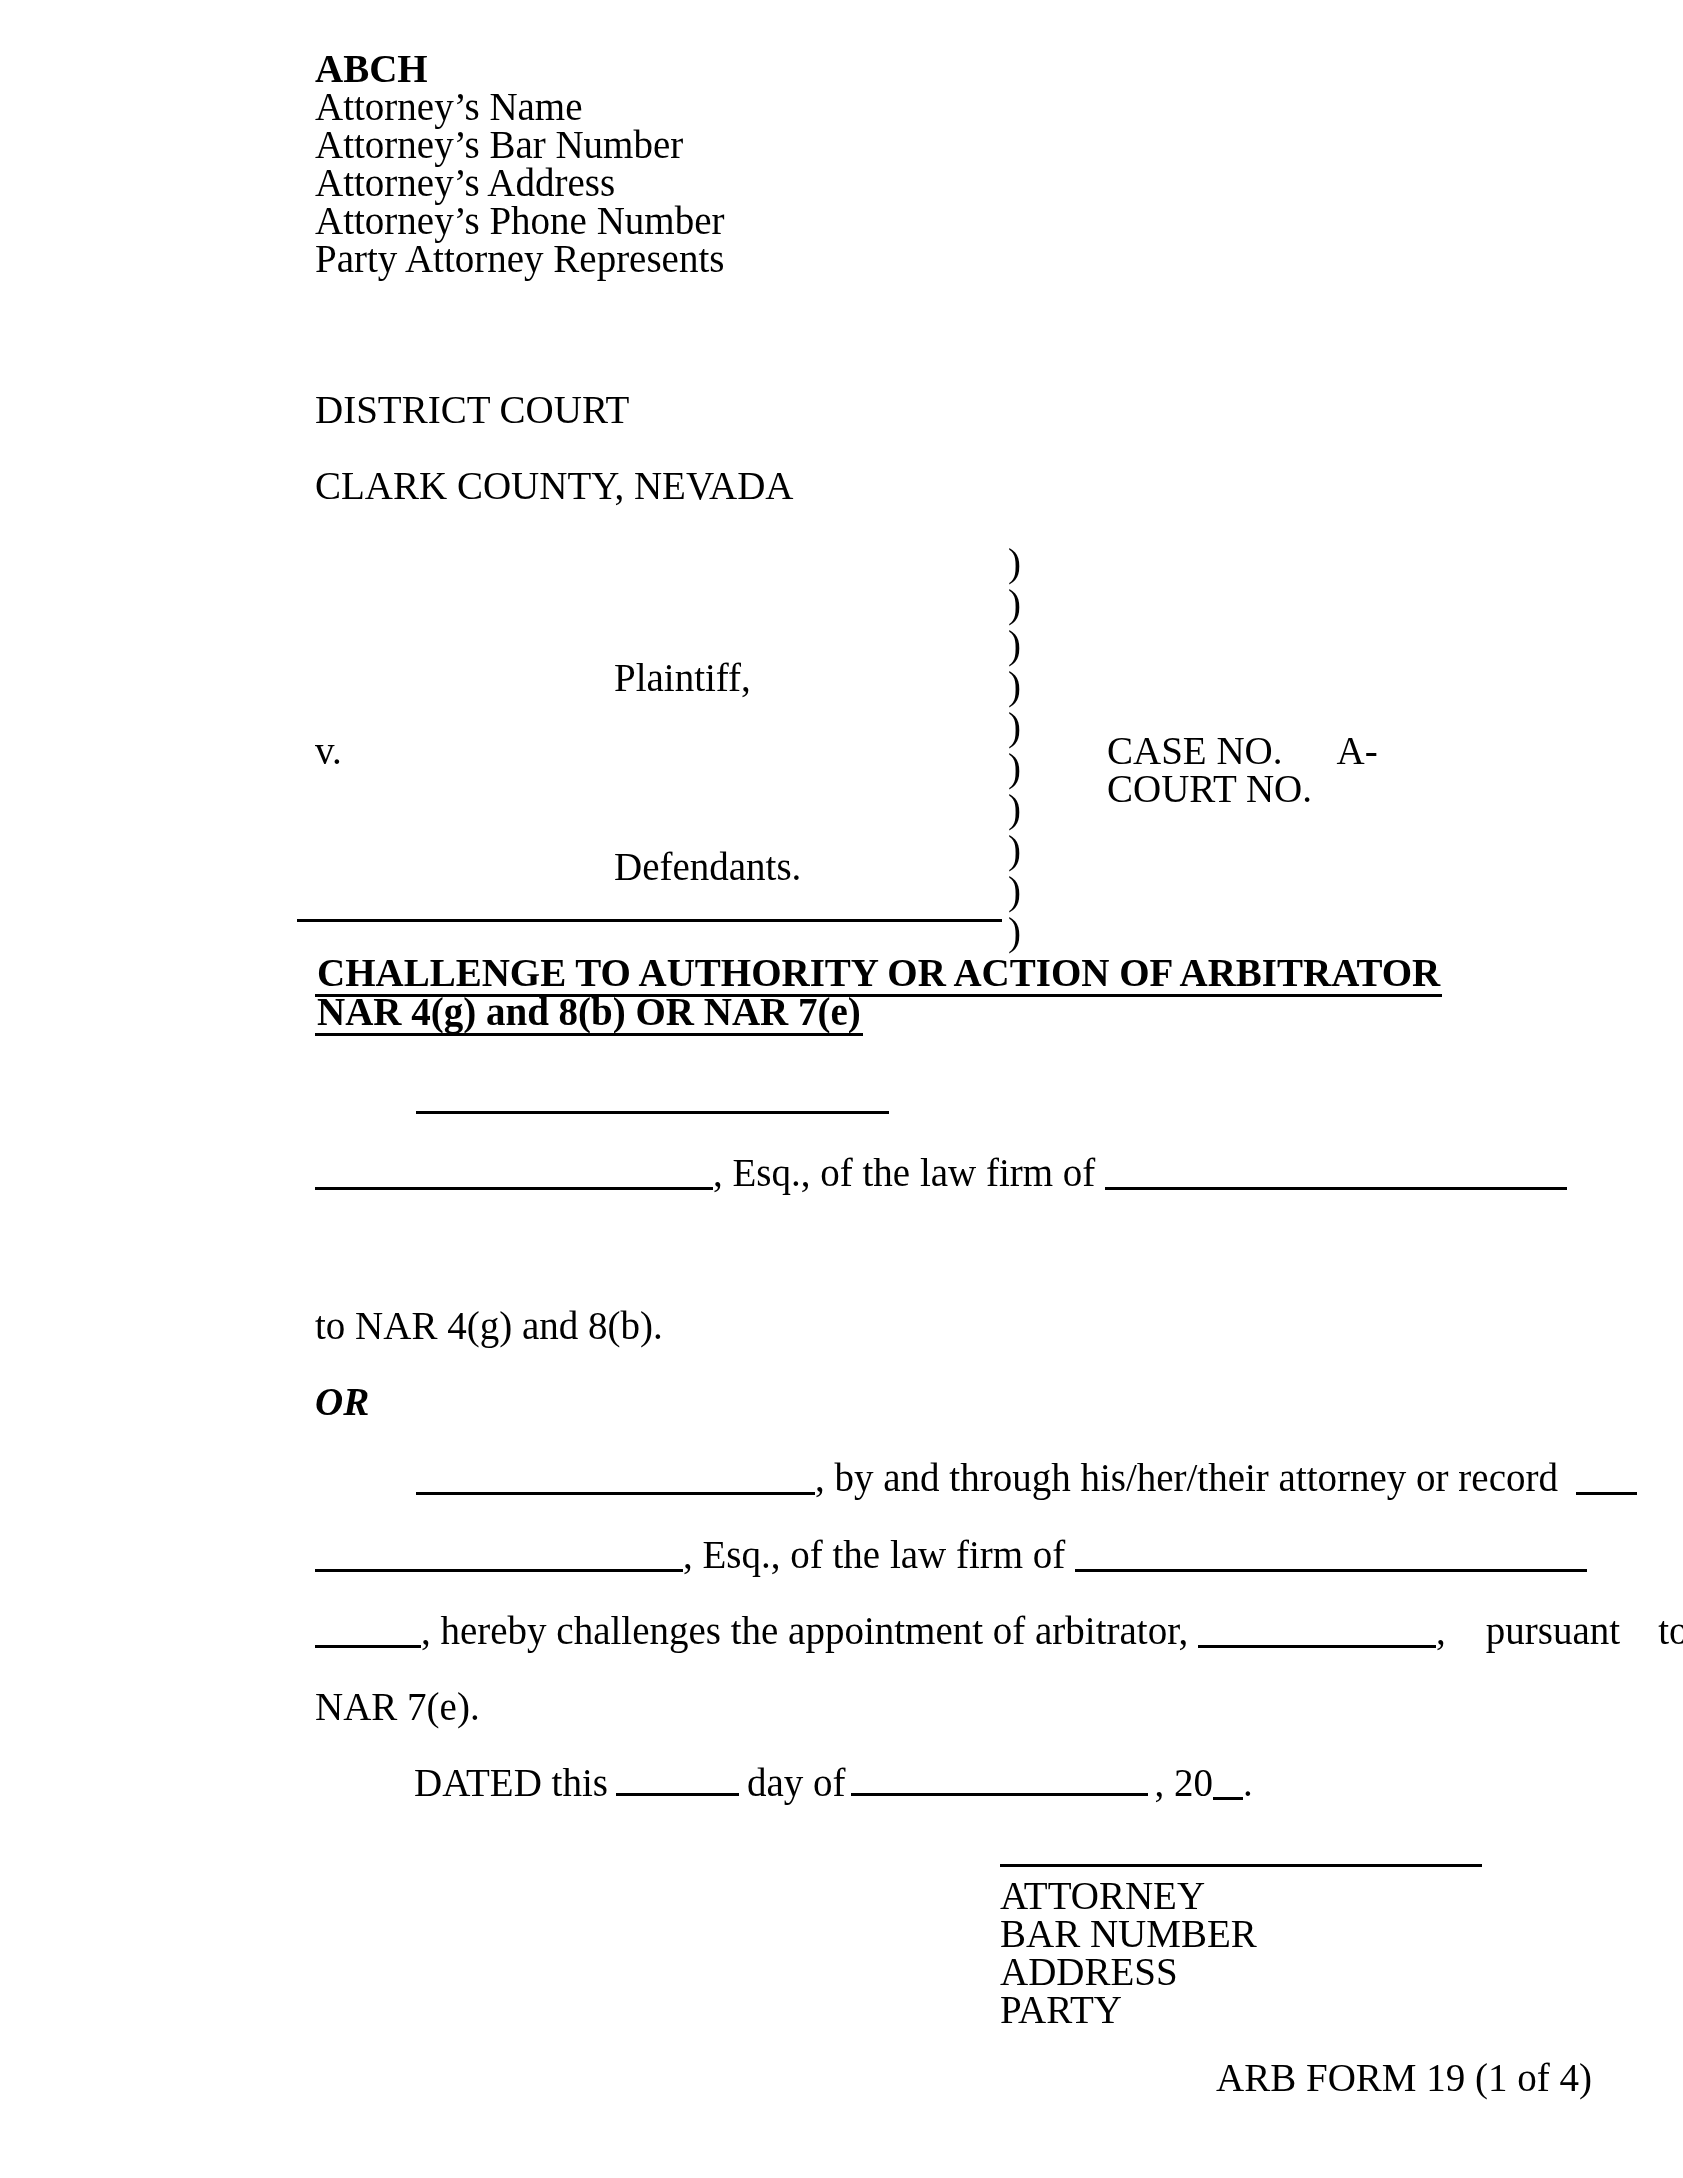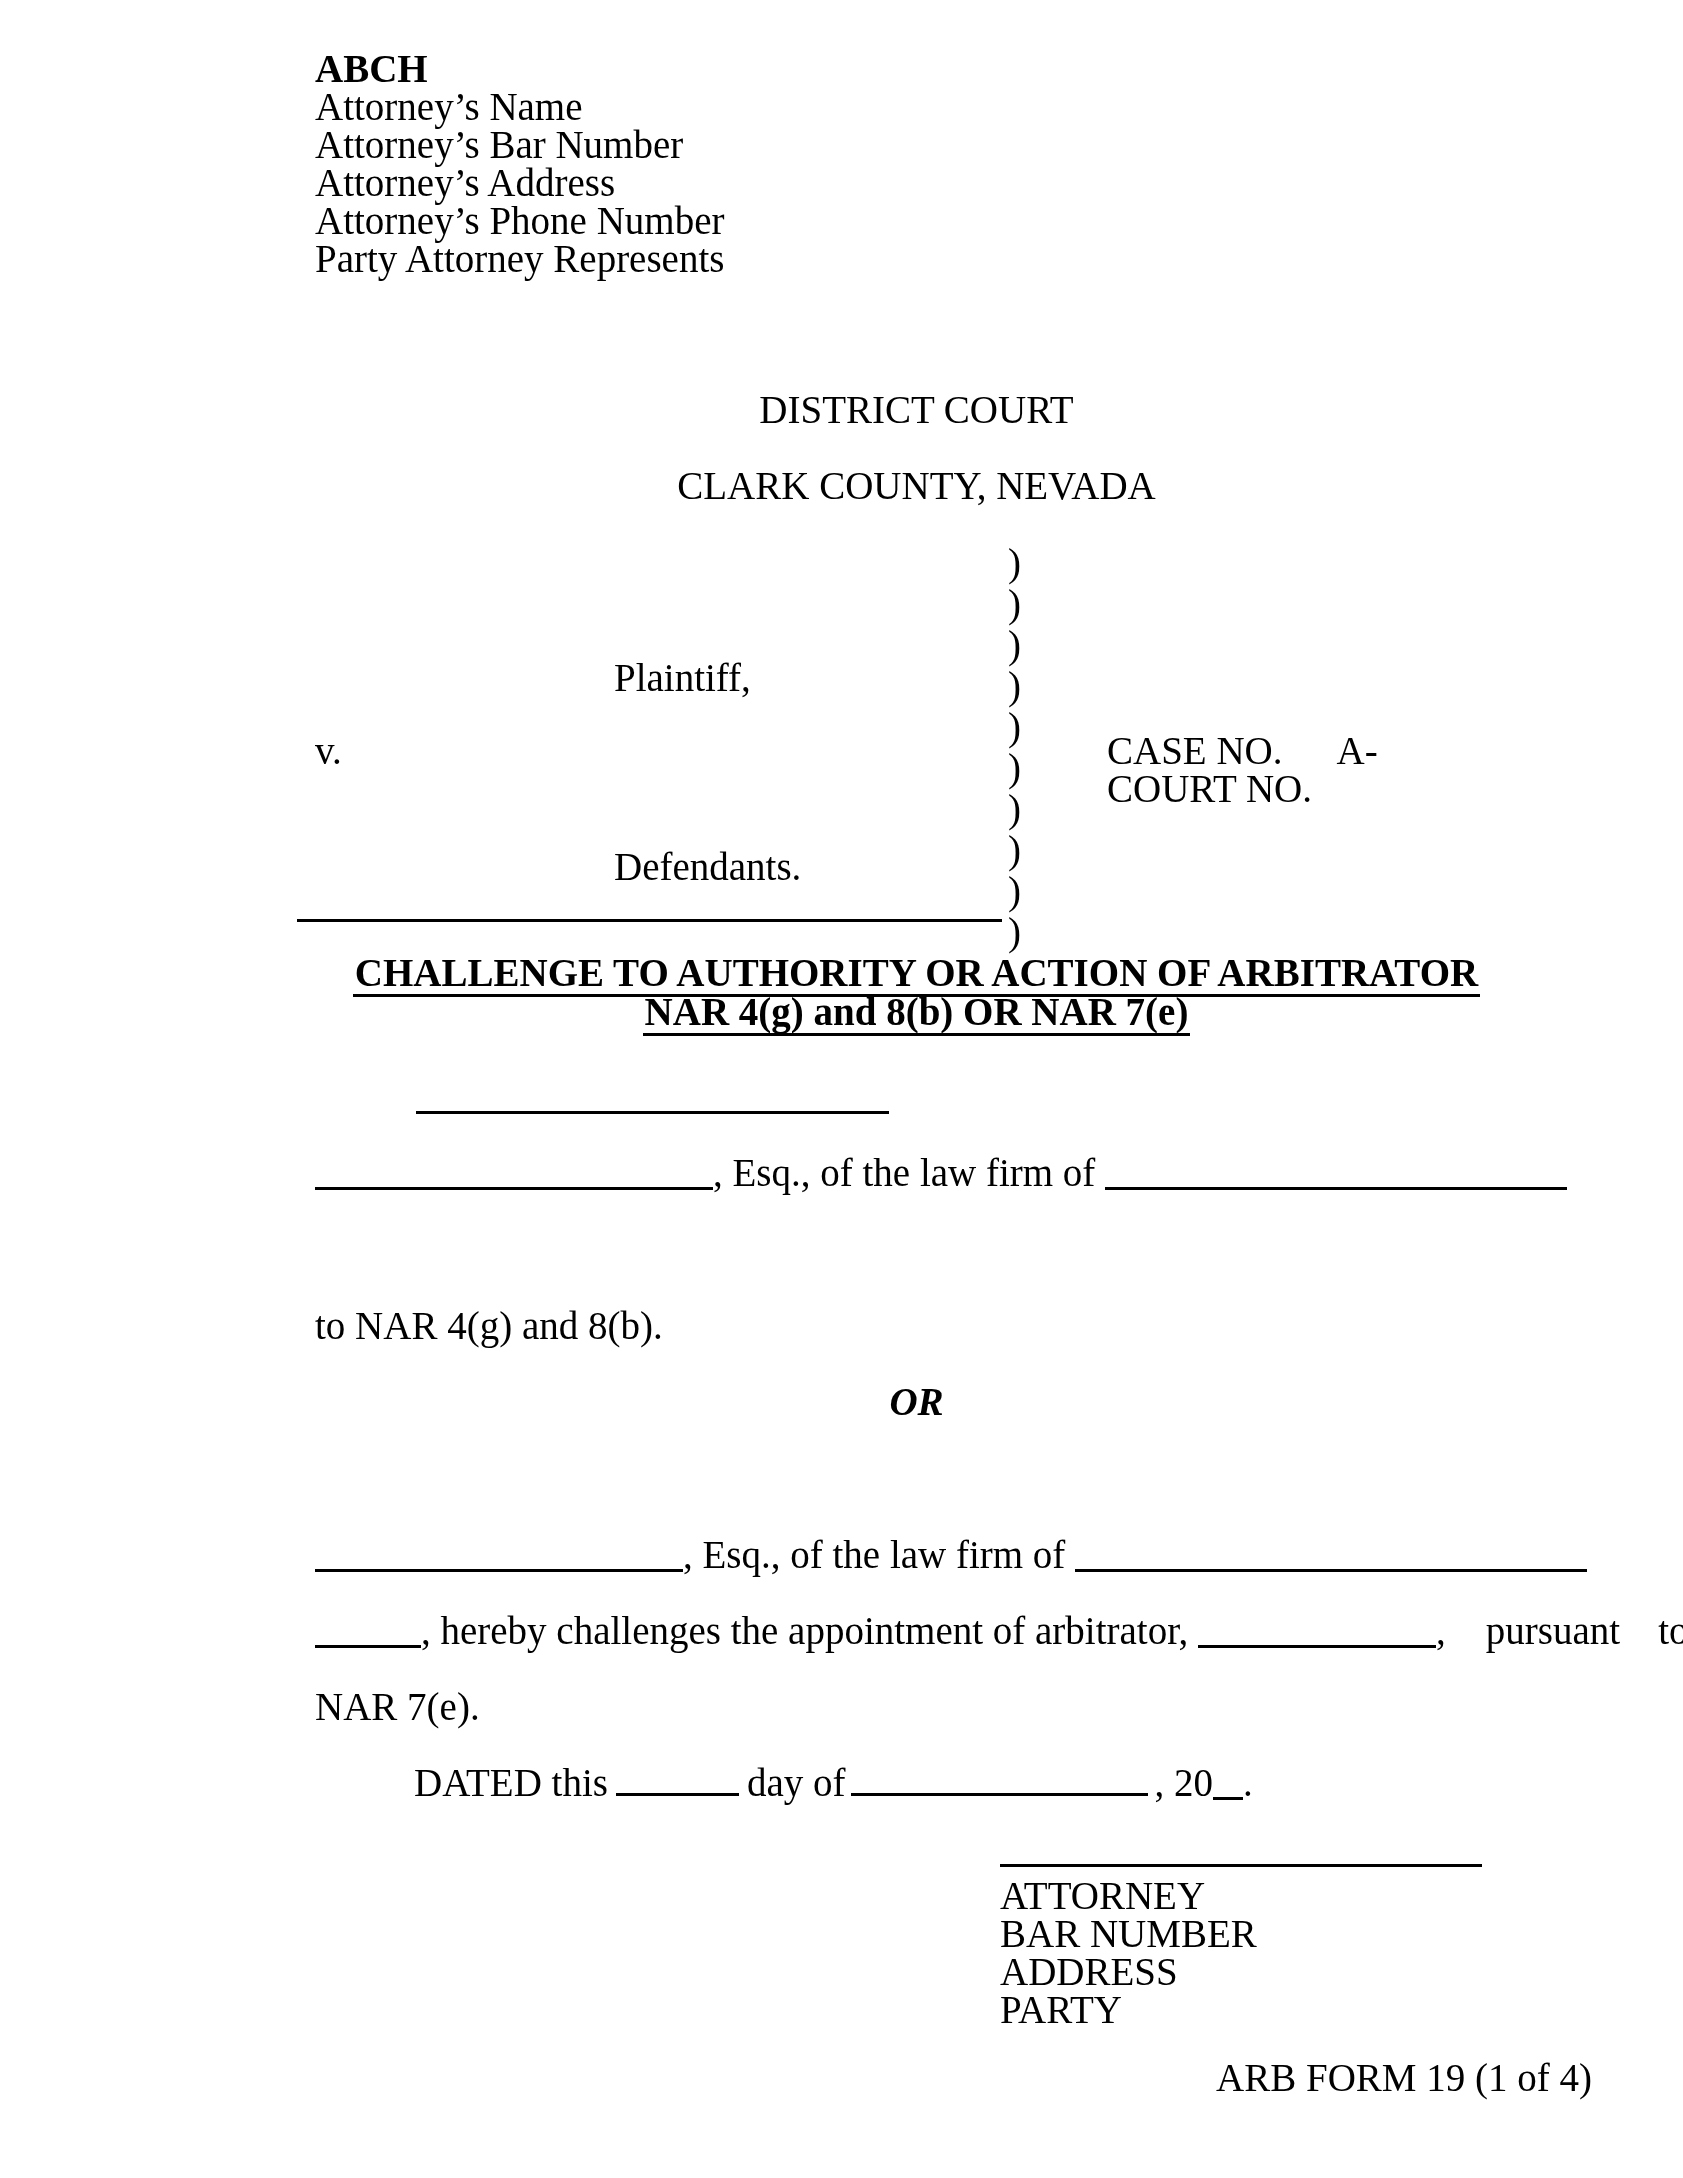--- a/index.html
+++ b/index.html
@@ -3,21 +3,21 @@
 <meta charset="utf-8">
 <style>
   html, body { margin:0; padding:0; background:#ffffff; }
   .page {
     position:relative; width:1683px; height:2178px; background:#ffffff;
     font-family:"Liberation Serif","DejaVu Serif",serif;
     font-size:39px; color:#000000; overflow:hidden;padding-left:44px;
   }
   .abs { position:absolute; white-space:nowrap; line-height:39px; }
   .col { line-height:38px; }
-  .center { text-align:center; width:1203px; }
+  .center { width:1203px; }
   .b { font-weight:bold; }
   .bi { font-weight:bold; font-style:italic; }
   .blank {
     display:inline-block; height:6px; margin-bottom:-4px;
     border-bottom:3px solid #000000;
   }
   .tul {
     display:inline-block; border-bottom:3px solid #000000;
     line-height:1.0; padding:0 2px 2px 2px;
   }
@@ -69,20 +69,23 @@
   <div class="abs" style="left:315px; top:1077px;">
     <span class="blank" style="margin-left:101px; width:473px;"></span>
   </div>
   <div class="abs" style="left:315px; top:1153px;">
     <span class="blank" style="width:398px;"></span><span>, Esq., of the law firm of </span><span class="blank" style="width:462px;"></span>
   </div>
   <div class="abs" style="left:315px; top:1306px;">to NAR 4(g) and 8(b).</div>
 
   <div class="abs center bi" style="left:315px; top:1382px;">OR</div>
 
+  <div class="abs" style="left:315px; top:1458px;">
+    <span class="blank" style="margin-left:101px; width:399px;"></span><span>, by and through his/her/their attorney or record </span><span class="blank" style="margin-left:8px; width:61px;"></span>
+  </div>
   <div class="abs" style="left:315px; top:1535px;">
     <span class="blank" style="width:368px;"></span><span>, Esq., of the law firm of </span><span class="blank" style="width:512px;"></span>
   </div>
   <div class="abs" style="left:315px; top:1611px;">
     <span class="blank" style="width:106px;"></span><span>, hereby challenges the appointment of arbitrator, </span><span class="blank" style="width:238px;"></span><span>,</span><span style="margin-left:40px;">pursuant</span><span style="margin-left:38px;">to</span>
   </div>
   <div class="abs" style="left:315px; top:1687px;">NAR 7(e).</div>
 
   <div class="abs" style="left:315px; top:1763px;">
     <span style="margin-left:99px;">DATED this</span><span class="blank" style="margin:0 8px; width:123px;"></span><span>day of</span><span class="blank" style="margin:0 6px; width:297px;"></span><span>, 20</span><span class="blank" style="width:30px;"></span><span>.</span>

